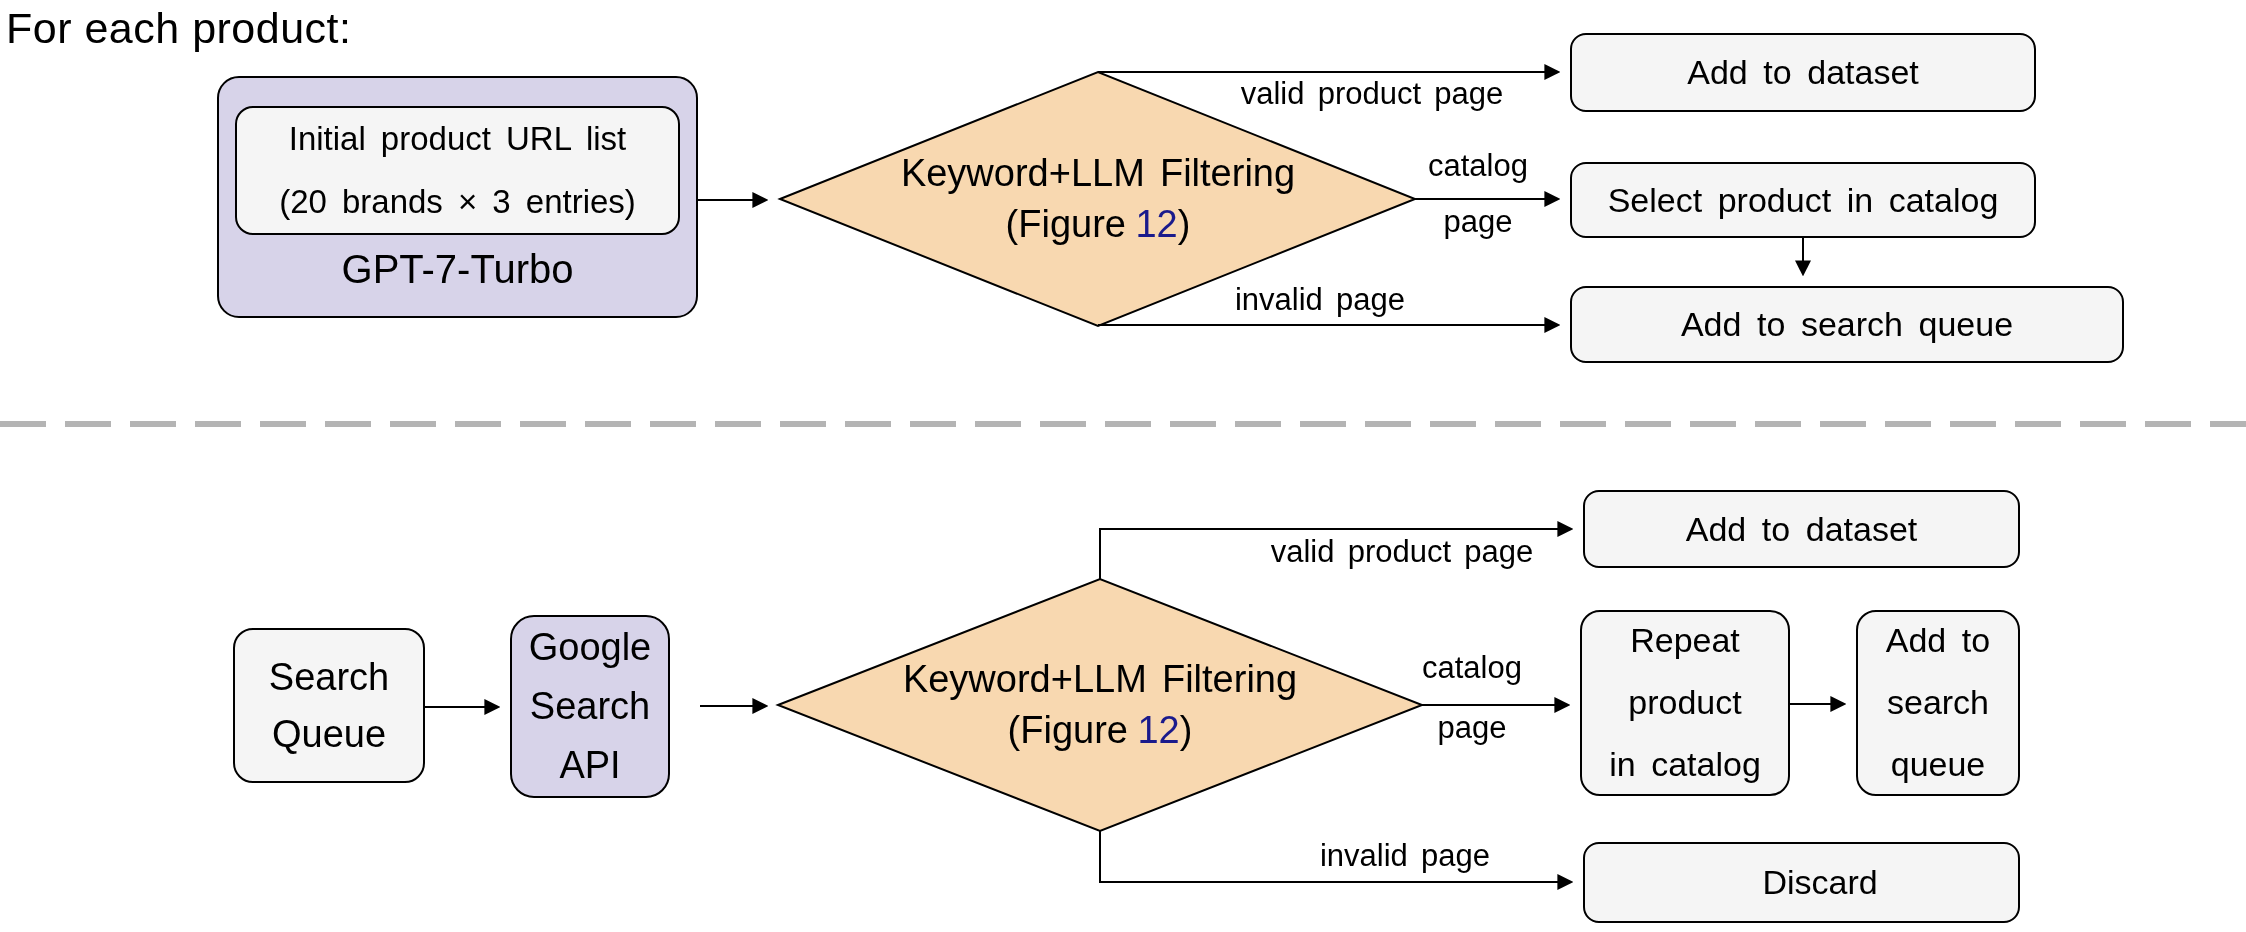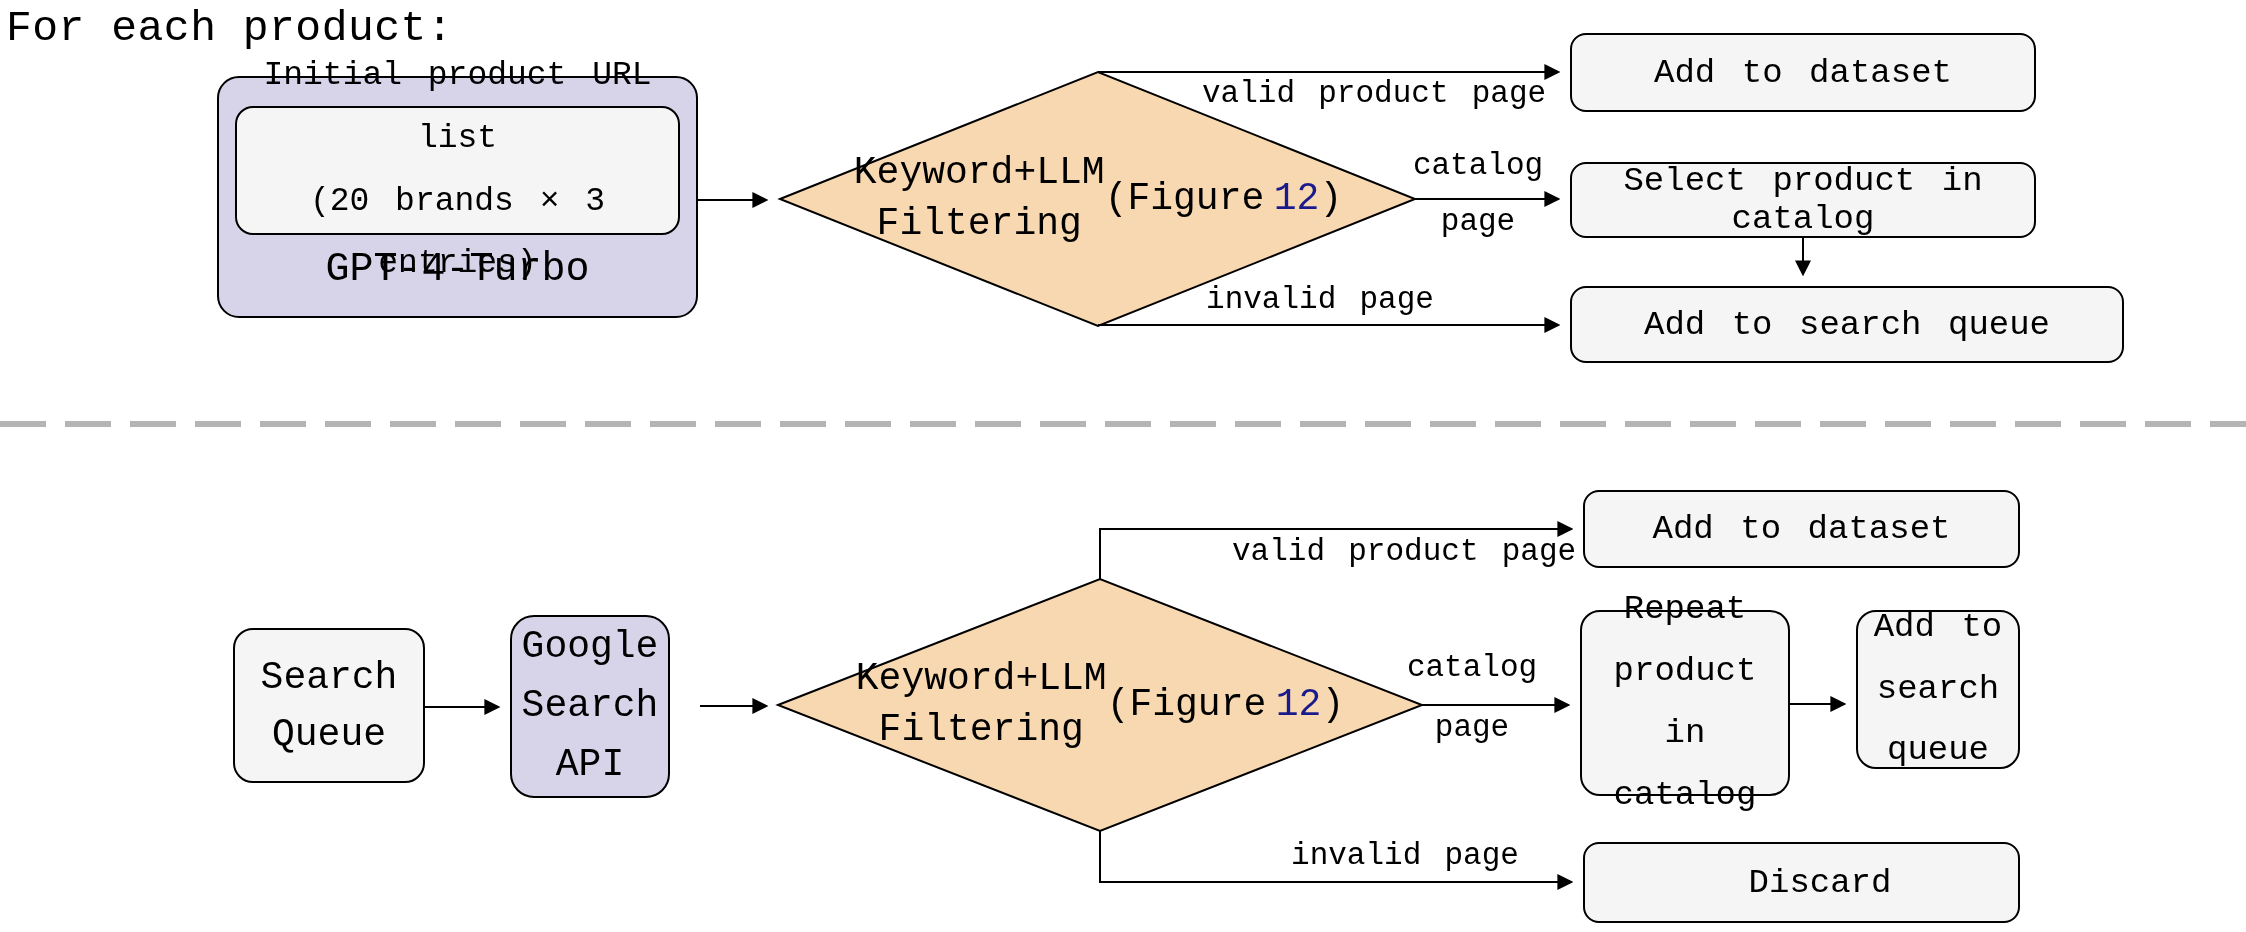--- a/index.html
+++ b/index.html
@@ -1,18 +1,18 @@
 <!DOCTYPE html>
 <html style="--lavender: #d7d3e9; --boxgray: #f5f5f5; --peach: #f8d8b0; --link: #1a1a8c; --divider: #b4b4b4; --stroke: #000000;"><head>
 <meta charset="utf-8">
 <style>
   html,body{margin:0;padding:0;background:#fff;}
   #canvas{
     position:relative;width:2246px;height:932px;background:#fff;overflow:hidden;
-    font-family:Liberation Mono, monospace;color:#000;
+    font-family:Liberation Sans, sans-serif;color:#000;
   }
   #connector-layer{position:absolute;left:0;top:0;width:2246px;height:932px;}
   .abs{position:absolute;}
   .heading{font-size:43px;letter-spacing:0.5px;white-space:nowrap;}
   .node{
     position:absolute;box-sizing:border-box;border:2px solid #000;
     display:flex;align-items:center;justify-content:center;text-align:center;
     word-spacing:0.18em;
   }
   .gray{background:var(--boxgray,#f5f5f5);}
@@ -20,21 +20,21 @@
   .r16{border-radius:16px;}
   .r20{border-radius:20px;}
   .r24{border-radius:24px;}
   .singleline{font-size:34px;}
   .stack{flex-direction:column;}
   .edge-label{
     position:absolute;font-size:31px;text-align:center;word-spacing:0.15em;
     white-space:nowrap;
   }
   .diamond-text{
-    position:absolute;display:flex;flex-direction:row;align-items:center;
+    position:absolute;display:flex;flex-direction:column;align-items:center;
     justify-content:center;text-align:center;font-size:38px;line-height:1.34;
     word-spacing:0.12em;
   }
   .figline .fig-ref{color:var(--link,#1a1a8c);margin-left:0.25em;}
   
   #source-container{
     left:217px;top:76px;width:481px;height:242px;border-radius:22px;
     display:flex;flex-direction:column;align-items:center;justify-content:flex-start;
   }
   #source-inner{
@@ -77,21 +77,21 @@
     <path d="M1100,831 L1100,882 L1571,882" fill="none" stroke="#000" stroke-width="2" marker-end="url(#arr)"></path>
   </svg>
 
   <div class="abs heading" style="left:6px;top:4px;">For each product:</div>
 
   <div id="source-container" class="node lav">
     <div id="source-inner" class="node gray stack">
       <div>Initial product URL list</div>
       <div>(20 brands × 3 entries)</div>
     </div>
-    <div id="source-model">GPT-4-Turbo</div>
+    <div id="source-model">GPT-7-Turbo</div>
   </div>
 
   <div class="diamond-text" style="left:858px;top:138px;width:480px;height:122px;">
     <div>Keyword+LLM Filtering</div>
     <div class="figline">
       <span>(Figure</span><span class="fig-ref">12</span><span>)</span>
     </div>
   </div>
 
   <div class="edge-label" style="left:1202px;top:76px;width:340px;">valid product page</div>
@@ -128,21 +128,21 @@
   <div class="edge-label" style="left:1240px;top:838px;width:330px;">invalid page</div>
 
   <div class="node gray r16 singleline" style="left:1583px;top:490px;width:437px;height:78px;">Add to dataset</div>
 
   <div class="node gray r20 stack threeline" style="left:1580px;top:610px;width:210px;height:186px;">
     <div>Repeat</div>
     <div>product</div>
     <div>in catalog</div>
   </div>
 
-  <div class="node gray r20 stack threeline" style="left:1856px;top:610px;width:164px;height:159px;">
+  <div class="node gray r20 stack threeline" style="left:1856px;top:610px;width:164px;height:186px;">
     <div>Add to</div>
     <div>search</div>
     <div>queue</div>
   </div>
 
   <div class="node gray r16 singleline" style="left:1583px;top:842px;width:437px;height:81px;padding-left:37px;">Discard</div>
 
 </div>
 
 </body></html>

